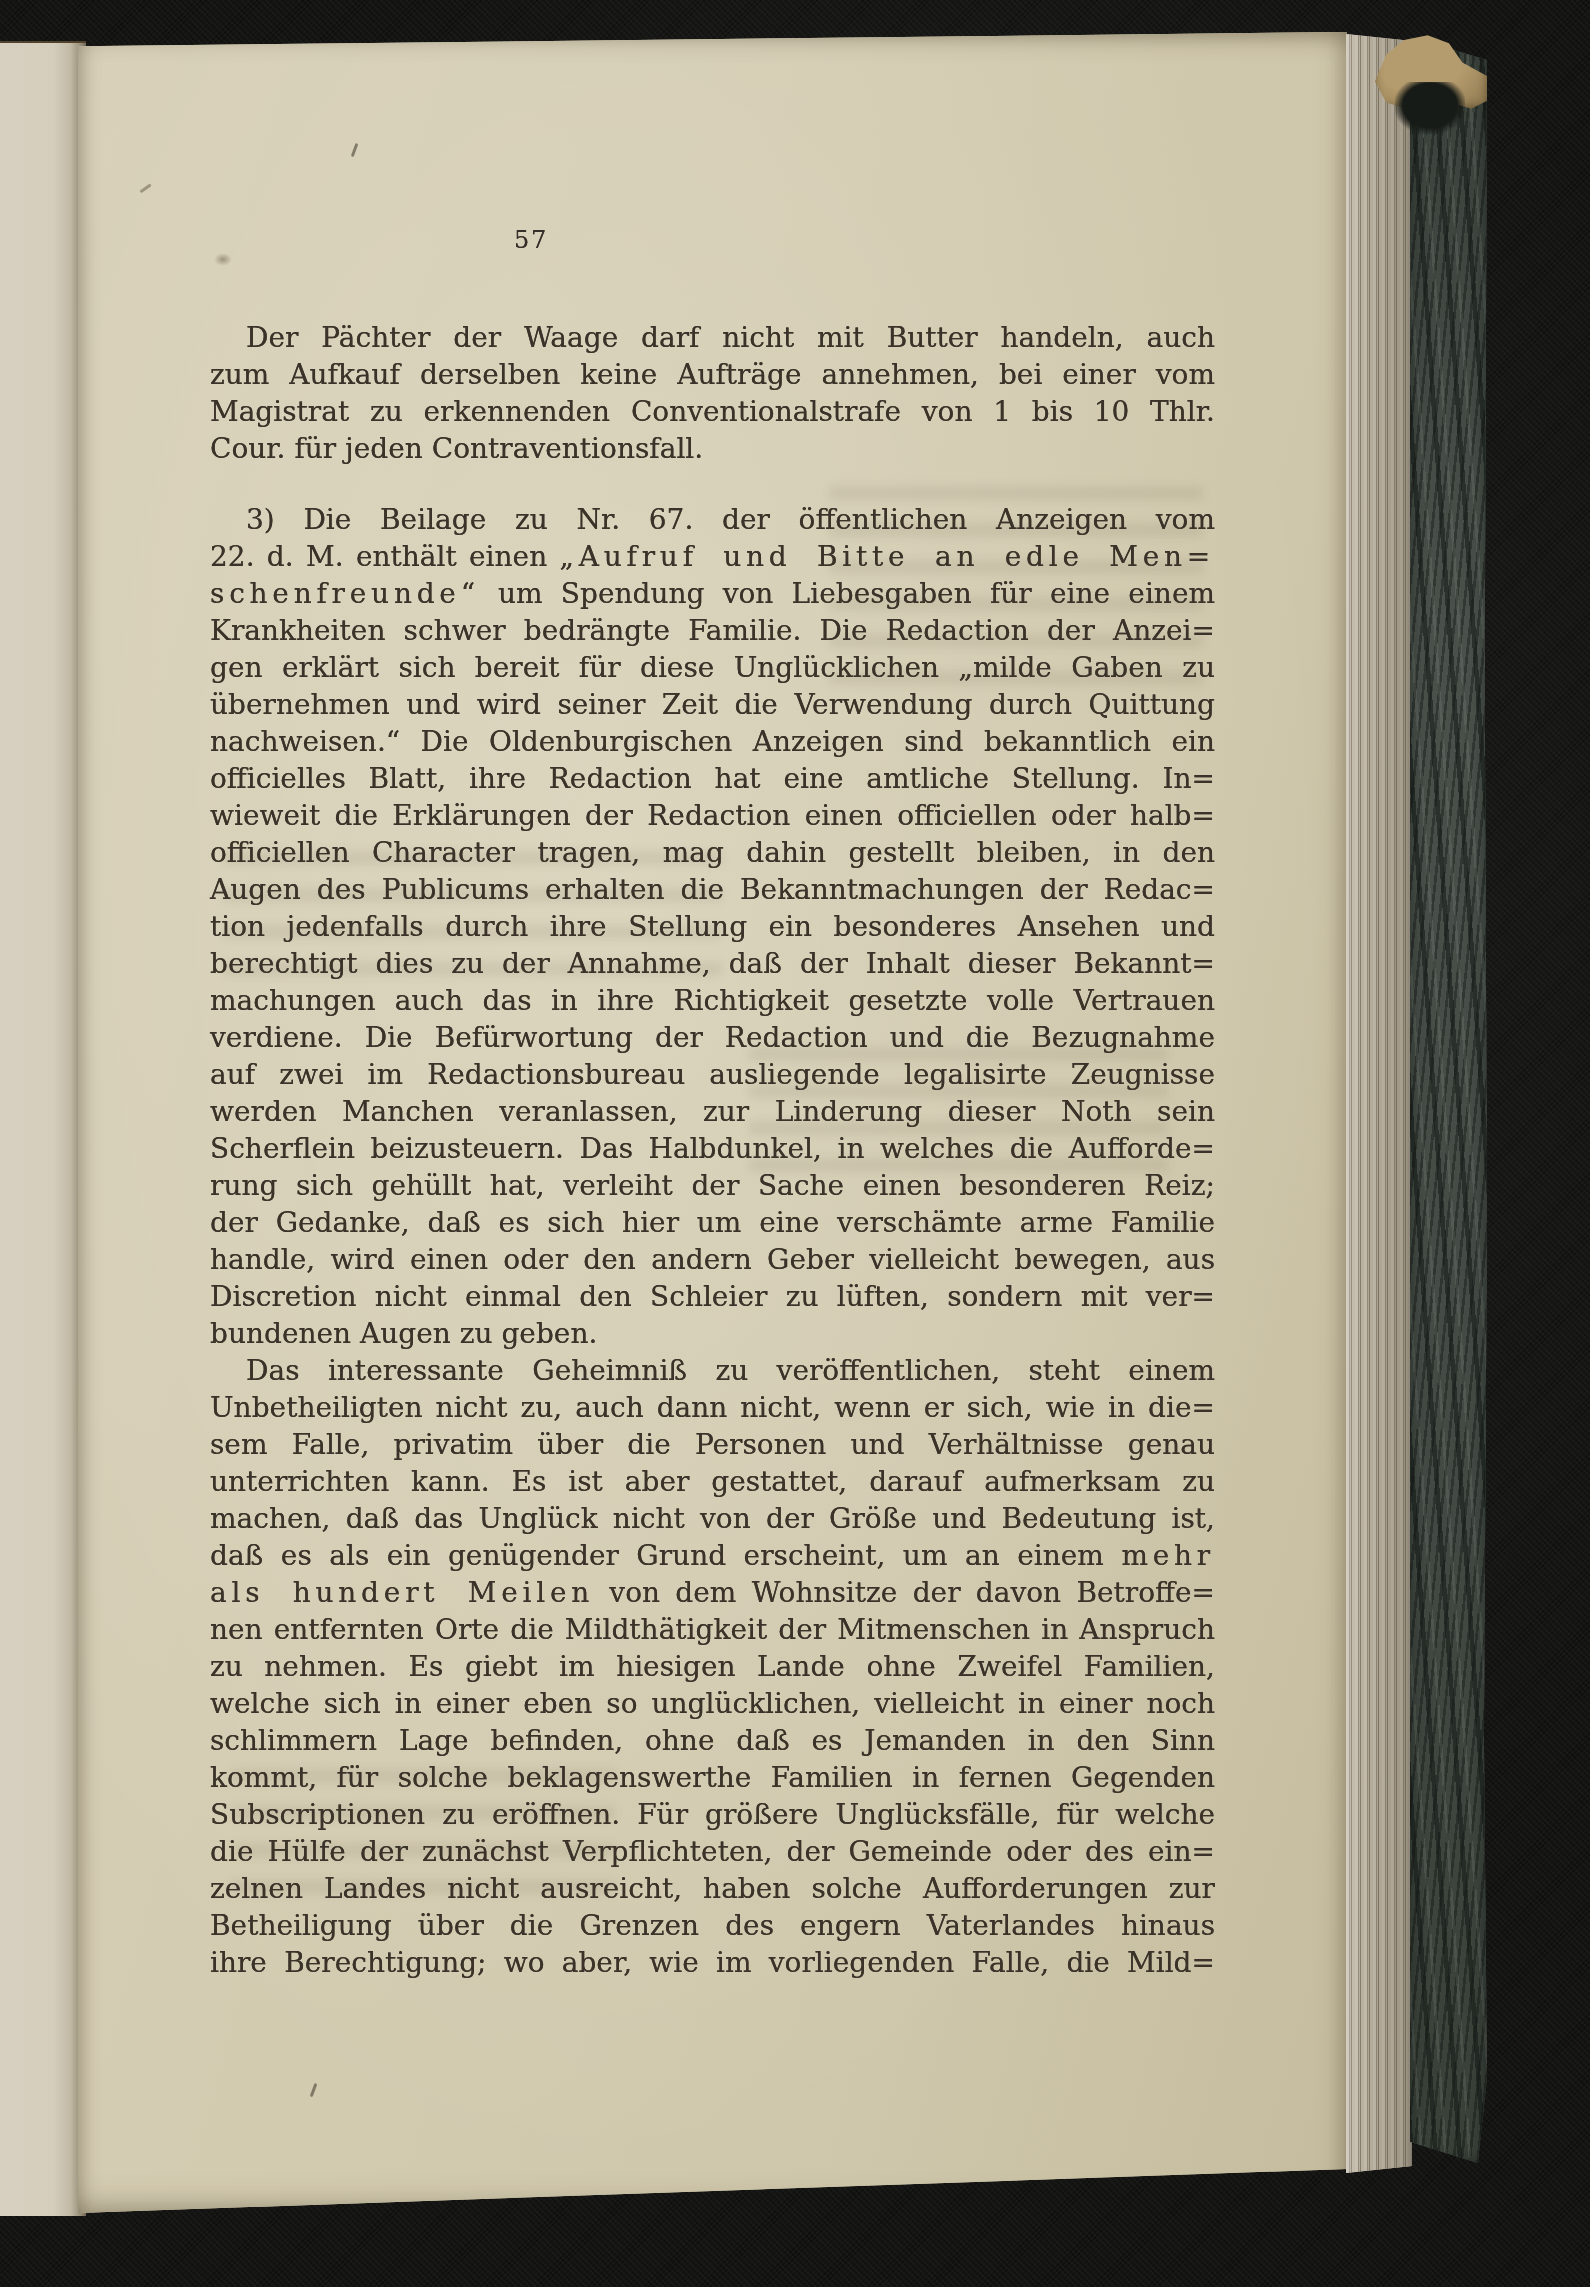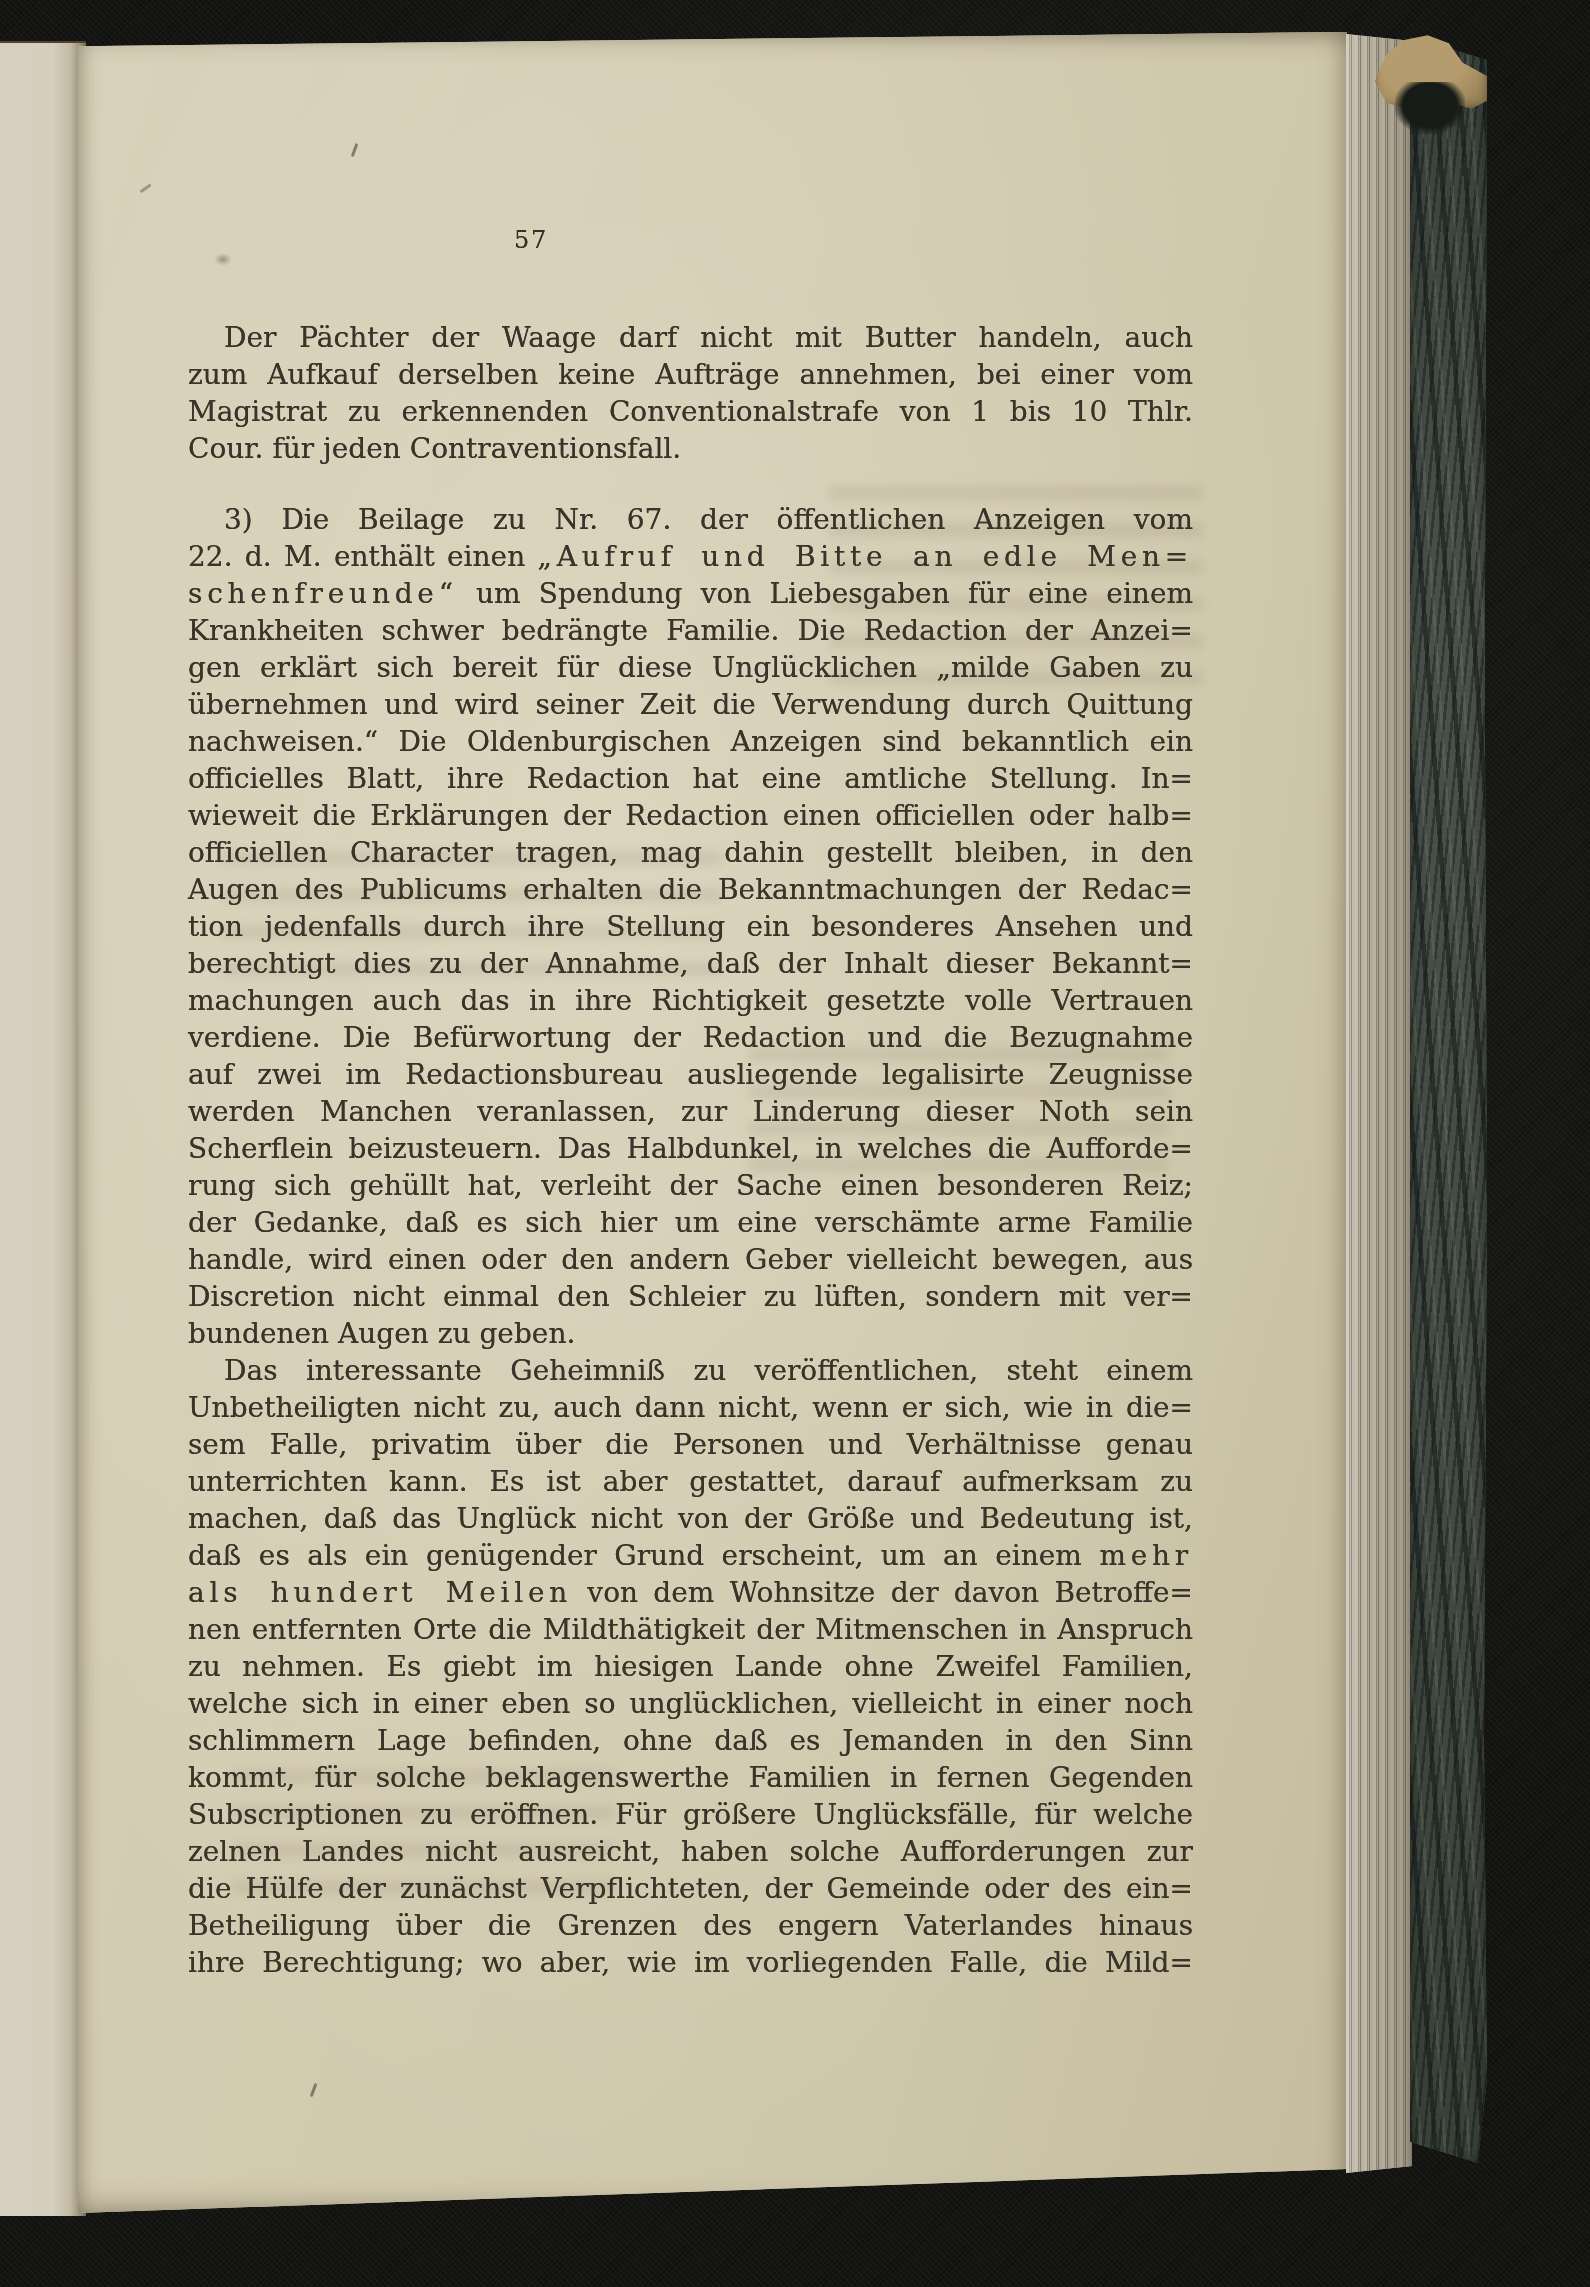--- a/index.html
+++ b/index.html
@@ -59,21 +59,21 @@
       radial-gradient(ellipse at 40% 35%, #b59c6e 0 45%, #a18a5e 70%, #84704a 100%);
     clip-path:polygon(0 62%, 10% 28%, 26% 10%, 47% 4%, 66% 14%, 78% 38%, 100% 55%, 100% 86%, 86% 96%, 58% 84%, 34% 98%, 10% 88%);
     box-shadow:inset 0 -5.3px 9px rgba(60,45,25,.55);
   }
   .torn-hole{
     position:absolute; left:1395px; top:82px; width:70px; height:52px;
     background:radial-gradient(ellipse at 50% 45%, #171b17 0 55%, rgba(23,27,23,0) 75%);
   }
   
   .text-block{
-    position:absolute; left:188px; top:319px; width:1005px;
+    position:absolute; left:210px; top:319px; width:1005px;
     color:#3b3329; font-size:28px; line-height:37px;
     text-shadow:0 0 0.5px rgba(58,48,38,.85);
   }
   .para{margin:0;}
   .para.space-before{margin-top:34px;}
   .line{text-align:justify; text-align-last:justify; height:37px; overflow:visible;}
   .line.nj{text-align-last:left;}
   .line.ind{padding-left:36px;}
   .spaced{letter-spacing:0.17em; word-spacing:0.30em;}
   .page-number{
@@ -163,20 +163,20 @@
         <div class="line"><span>unterrichten kann.  Es ist aber gestattet, darauf aufmerksam zu</span></div>
         <div class="line"><span>machen, daß das Unglück nicht von der Größe und Bedeutung ist,</span></div>
         <div class="line"><span>daß es als ein genügender Grund erscheint, um an einem </span><span class="spaced">mehr</span></div>
         <div class="line"><span class="spaced">als hundert Meilen</span><span> von dem Wohnsitze der davon Betroffe=</span></div>
         <div class="line"><span>nen entfernten Orte die Mildthätigkeit der Mitmenschen in Anspruch</span></div>
         <div class="line"><span>zu nehmen.  Es giebt im hiesigen Lande ohne Zweifel Familien,</span></div>
         <div class="line"><span>welche sich in einer eben so unglücklichen, vielleicht in einer noch</span></div>
         <div class="line"><span>schlimmern Lage befinden, ohne daß es Jemanden in den Sinn</span></div>
         <div class="line"><span>kommt, für solche beklagenswerthe Familien in fernen Gegenden</span></div>
         <div class="line"><span>Subscriptionen zu eröffnen.  Für größere Unglücksfälle, für welche</span></div>
+        <div class="line"><span>die Hülfe der zunächst Verpflichteten, der Gemeinde oder des ein=</span></div>
         <div class="line"><span>zelnen Landes nicht ausreicht, haben solche Aufforderungen zur</span></div>
-        <div class="line"><span>die Hülfe der zunächst Verpflichteten, der Gemeinde oder des ein=</span></div>
         <div class="line"><span>Betheiligung über die Grenzen des engern Vaterlandes hinaus</span></div>
         <div class="line"><span>ihre Berechtigung; wo aber, wie im vorliegenden Falle, die Mild=</span></div>
       </div>
     </div>
 </div>
 
 
 </body></html>

